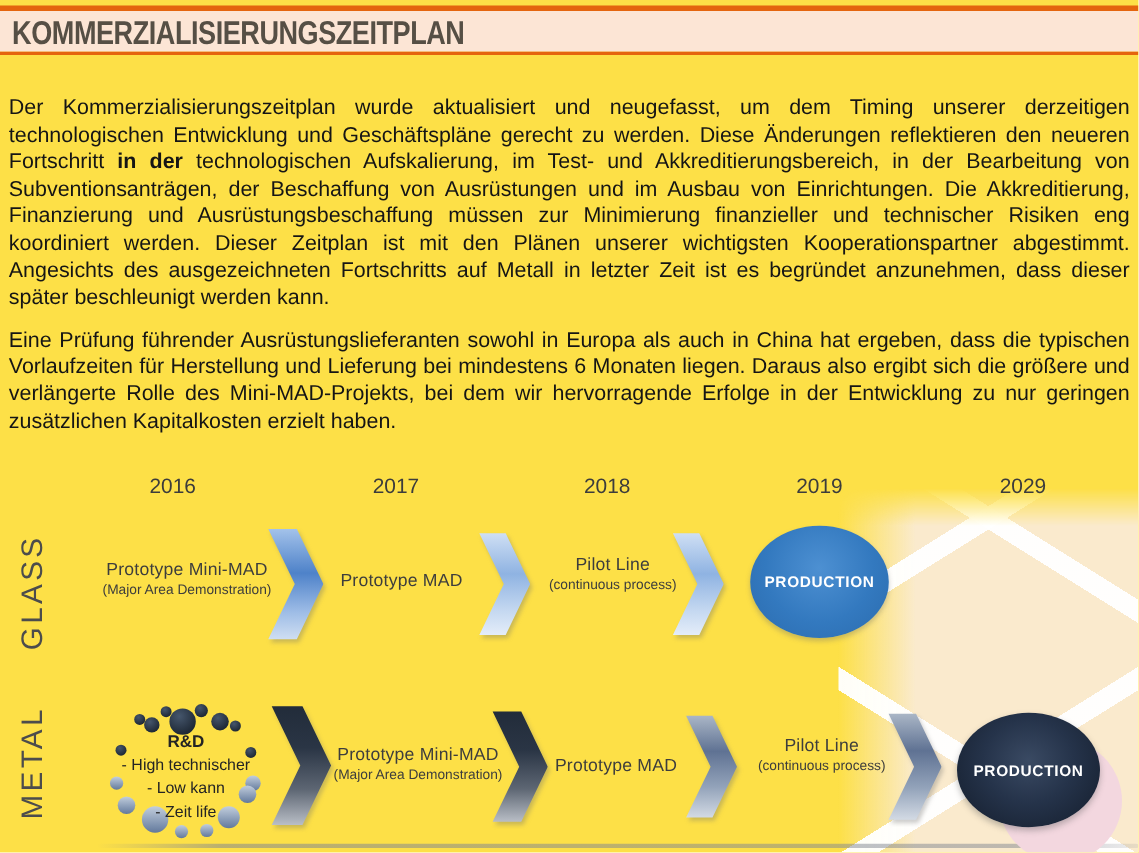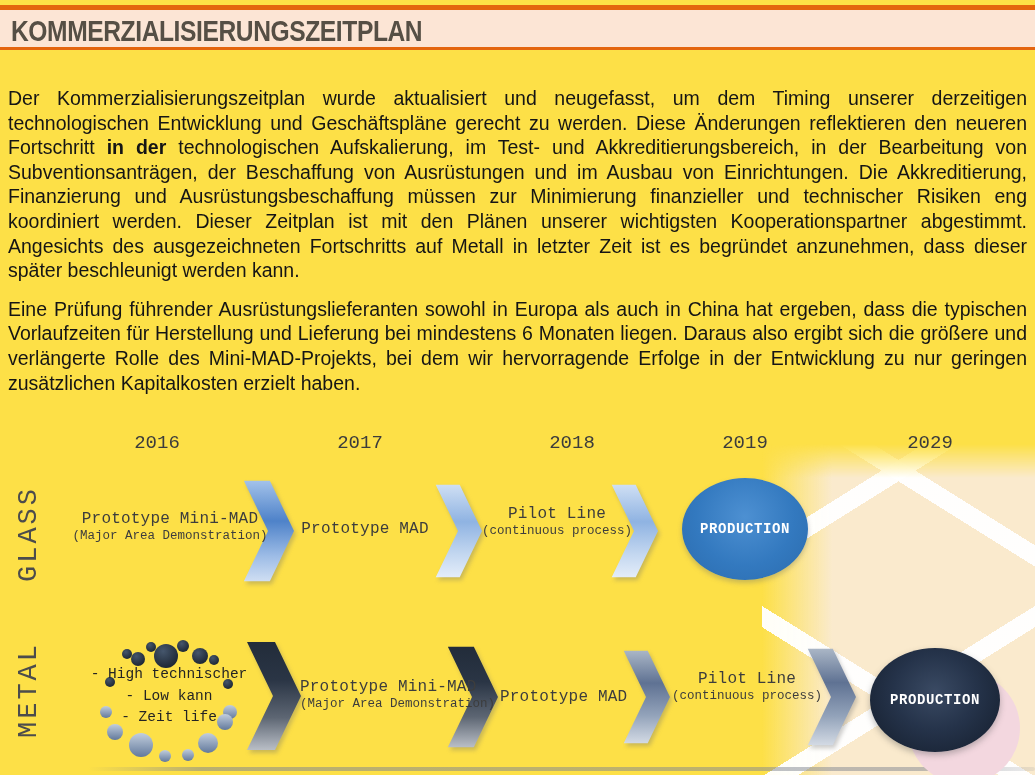--- a/index.html
+++ b/index.html
@@ -14,32 +14,32 @@
   .hdr-title{position:absolute;left:11px;top:14px;margin:0;font-size:30px;font-weight:bold;
              color:#564f45;letter-spacing:-0.5px;transform:scaleX(.82);transform-origin:left top;
              white-space:nowrap;}
 
   
   .paras{position:absolute;left:8px;right:8px;top:86px;}
   .paras p{margin:0 0 14px 0;font-size:19.5px;line-height:24.6px;color:#151515;text-align:justify;}
 
   
   .timeline{position:absolute;left:0;top:420px;width:875px;height:355px;
-            font-family:Liberation Mono, monospace;}
+            font-family:Liberation Sans, sans-serif;}
 
   .watermark{position:absolute;left:762px;top:24px;width:273px;height:331px;z-index:0;
     background:
       repeating-linear-gradient(148deg, rgba(255,255,255,0) 0 86px, rgba(255,255,255,.96) 86px 104px, rgba(255,255,255,0) 104px 196px),
       repeating-linear-gradient(212deg, rgba(255,255,255,0) 0 86px, rgba(255,255,255,.96) 86px 104px, rgba(255,255,255,0) 104px 196px),
       linear-gradient(to right, rgba(250,234,205,0) 0, #faeacd 70px);
     -webkit-mask-image:linear-gradient(to bottom, transparent 0, #000 34px);
     mask-image:linear-gradient(to bottom, transparent 0, #000 34px);}
 
   .year{position:absolute;top:12px;font-size:19px;color:#3c3c3c;transform:translateX(-50%);z-index:2;}
-  .year.y0{left:157px}.year.y1{left:360px}.year.y2{left:572px}.year.y3{left:745px}.year.y4{left:930px}
+  .year.y0{left:157px}.year.y1{left:360px}.year.y2{left:552px}.year.y3{left:745px}.year.y4{left:930px}
 
   .vlabel{position:absolute;writing-mode:vertical-rl;transform:rotate(180deg);
           font-size:27px;color:#4c4c4c;letter-spacing:3px;z-index:2;}
   .vlabel.glass{left:14px;top:66px;}
   .vlabel.metal{left:14px;top:222px;}
 
   .stage{position:absolute;text-align:center;color:#3d3d3d;z-index:2;}
   .stage .t{font-size:16px;letter-spacing:.2px;white-space:nowrap;}
   .stage .s{font-size:12.5px;margin-top:1px;white-space:nowrap;}
 
@@ -170,20 +170,21 @@
           <div class="bubble steel" style="left: 5px; top: 78px; width: 12px; height: 12px;"></div>
           <div class="bubble steel" style="left: 128px; top: 77px; width: 14px; height: 14px;"></div>
           <div class="bubble steel" style="left: 12px; top: 96px; width: 16px; height: 16px;"></div>
           <div class="bubble steel" style="left: 34px; top: 105px; width: 24px; height: 24px;"></div>
           <div class="bubble steel" style="left: 64px; top: 122px; width: 12px; height: 12px;"></div>
           <div class="bubble steel" style="left: 87px; top: 121px; width: 12px; height: 12px;"></div>
           <div class="bubble steel" style="left: 103px; top: 105px; width: 20px; height: 20px;"></div>
           <div class="bubble steel" style="left: 122px; top: 86px; width: 16px; height: 16px;"></div>
         </div>
       <div class="rd-text">
+        <div class="rd-title">R&amp;D</div>
         <div>- High technischer</div>
         <div>- Low kann</div>
         <div>- Zeit life</div>
       </div>
     </div>
 
     <svg class="chev" style="left:245px;top:216px;" width="56" height="120" viewBox="0 0 56 112">
       <path d="M2,2 L30,2 L56,56 L30,110 L2,110 L28,56 Z" fill="url(#gDark)"></path>
     </svg>
 

